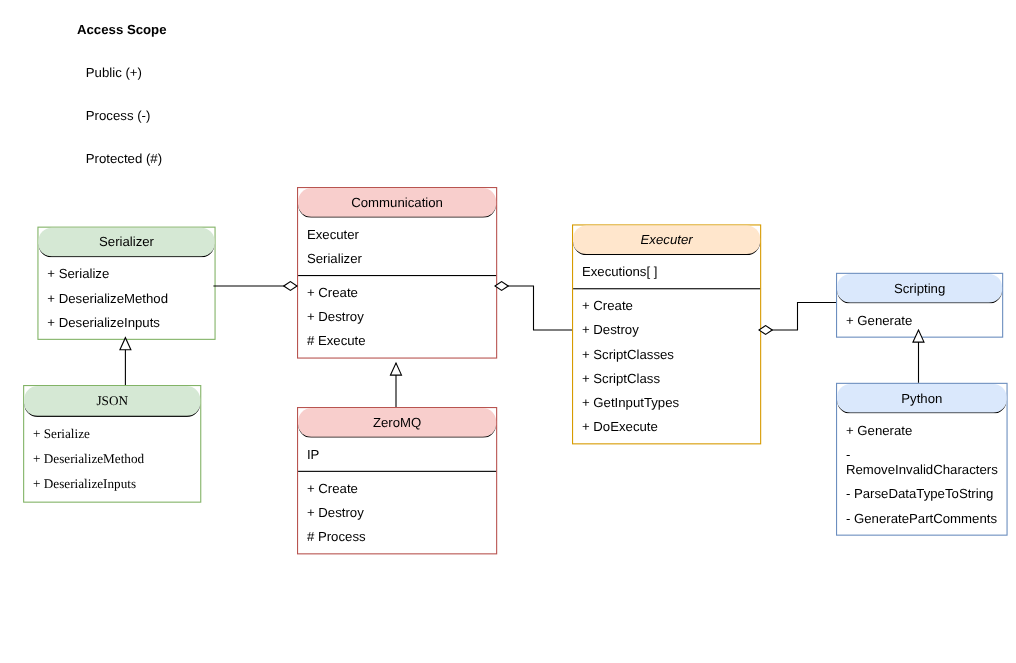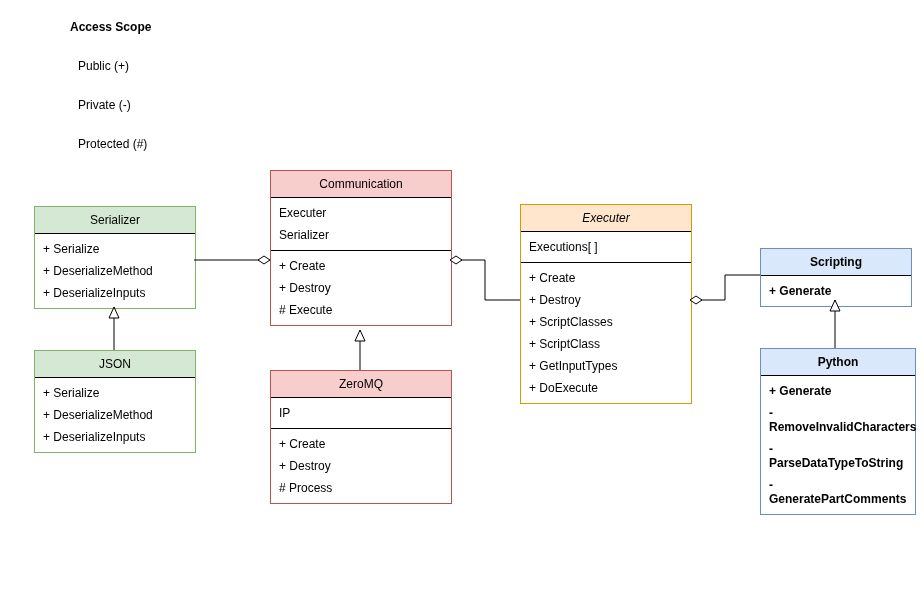--- a/index.html
+++ b/index.html
@@ -30,20 +30,21 @@
     position: absolute;
     border: 1px solid #000;
     background: #fff;
     display: flex;
     flex-direction: column;
   }
   .class-title {
     text-align: center;
     padding: 6px 4px;
     border-bottom: 1px solid #000;
+    border-radius: 12px;
   }
   .class-italic {
     font-style: italic;
   }
   .class-section {
     border-bottom: 1px solid #000;
     padding: 4px 0;
   }
   .class-section:last-child {
     border-bottom: none;
@@ -52,51 +53,51 @@
     padding: 4px 8px;
   }
   
   .green .class-title { background: #d5e8d4; }
   .green { border-color: #82b366; }
   .pink .class-title { background: #f8cecc; }
   .pink { border-color: #b85450; }
   .yellow .class-title { background: #ffe6cc; }
   .yellow { border-color: #d79b00; }
   .blue .class-title { background: #dae8fc; }
-  .blue { border-color: #6c8ebf; font-weight: bold; }
+  .blue { border-color: #6c8ebf; }
 
   svg.connectors {
     position: absolute;
     left: 0;
     top: 0;
     width: 924px;
     height: 603px;
     pointer-events: none;
   }
 </style>
 </head>
 <body>
 
 <div class="legend">
   <div class="legend-title">Access Scope</div>
   <div class="legend-item">Public (+)</div>
-  <div class="legend-item">Private (-)</div>
+  <div class="legend-item">Process (-)</div>
   <div class="legend-item">Protected (#)</div>
 </div>
 
 <div class="class-box green" style="left:34px; top:206px; width:160px;">
   <div class="class-title">Serializer</div>
   <div class="class-section">
     <div class="class-row">+ Serialize</div>
     <div class="class-row">+ DeserializeMethod</div>
     <div class="class-row">+ DeserializeInputs</div>
   </div>
 </div>
 
-<div class="class-box green" style="left:34px; top:350px; width:160px;">
+<div class="class-box green" style="left:21px; top:350px; width:160px;font-family:Liberation Serif, serif;">
   <div class="class-title">JSON</div>
   <div class="class-section">
     <div class="class-row">+ Serialize</div>
     <div class="class-row">+ DeserializeMethod</div>
     <div class="class-row">+ DeserializeInputs</div>
   </div>
 </div>
 
 <div class="class-box pink" style="left:270px; top:170px; width:180px;">
   <div class="class-title">Communication</div>

